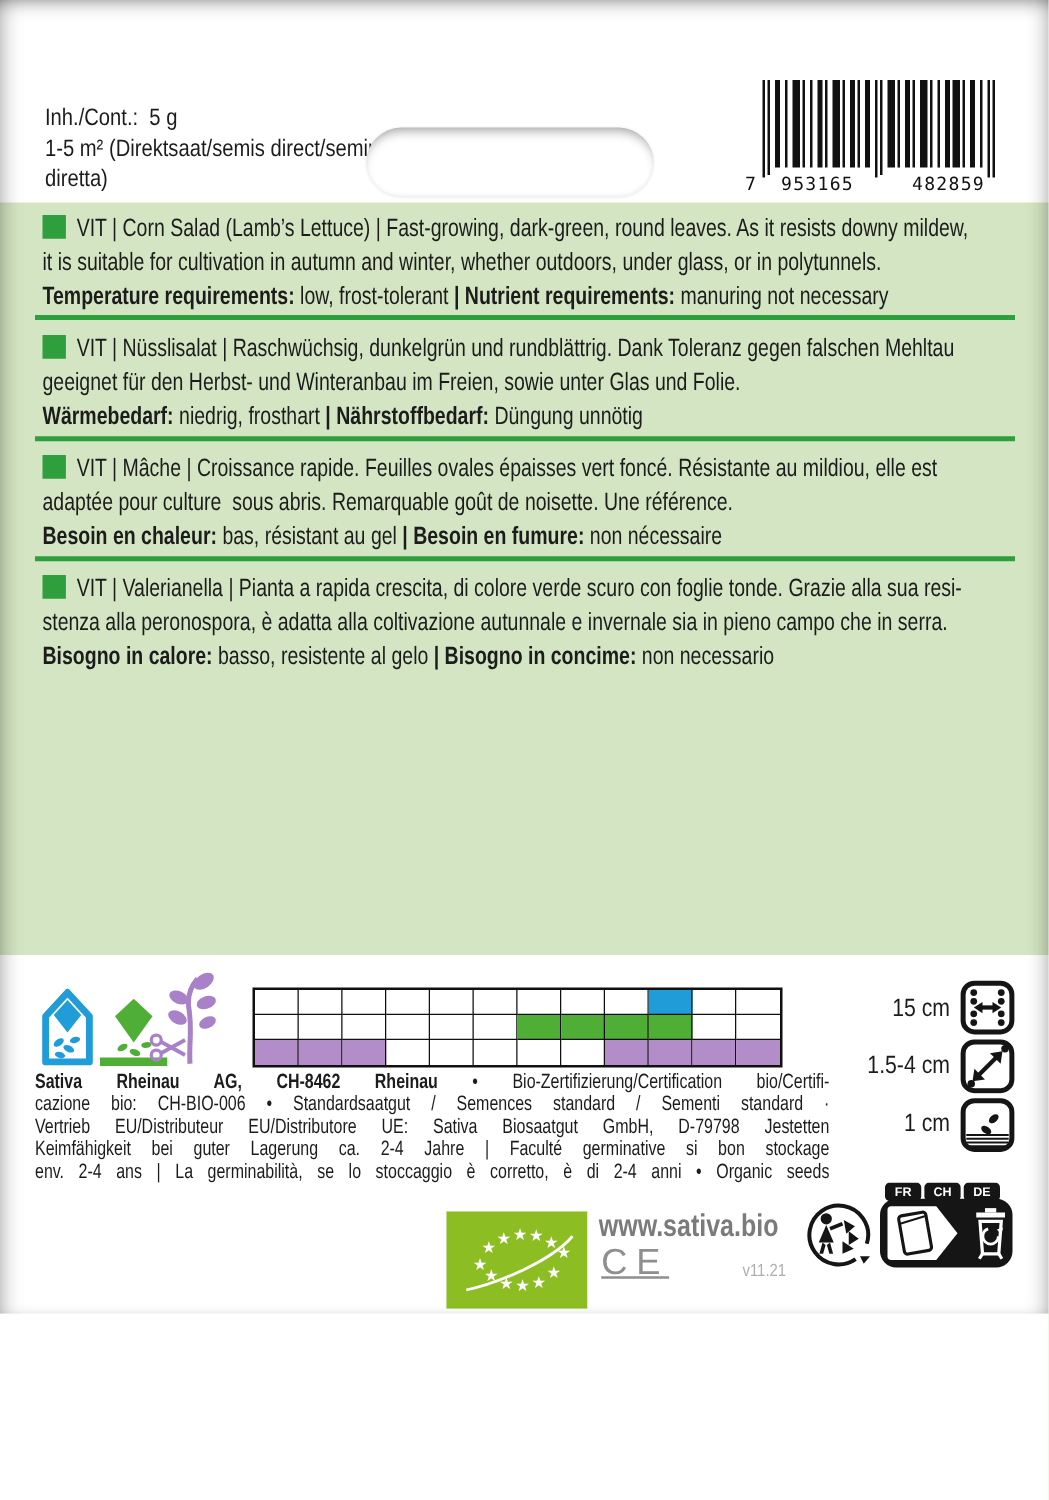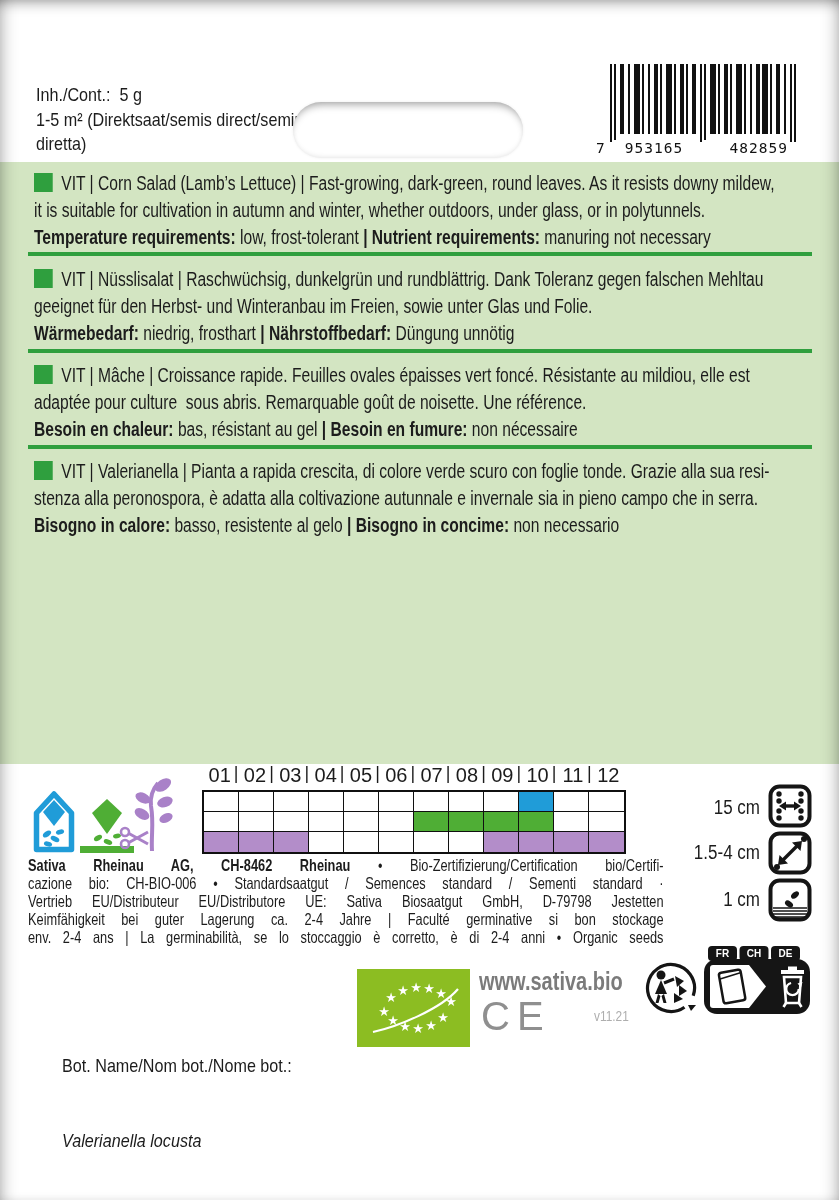--- a/index.html
+++ b/index.html
@@ -1,16 +1,16 @@
 <!DOCTYPE html>
 <html style="--background_green: #d3e5c2; --accent_green: #2f9f3e; --calendar_blue: #209cd8; --calendar_green: #4fae35; --calendar_purple: #b38dc9; --icon_purple: #a981c8; --eu_logo_green: #8cbd22;"><head>
 <meta charset="utf-8">
 <style>
   html,body{margin:0;padding:0;background:#fff;}
-  .packet{position:relative;width:839px;height:1200px;background:#fff;overflow:hidden;
+  .packet{position:relative;width:839px;height:1051px;background:#fff;overflow:hidden;
           font-family:"Liberation Sans",sans-serif;color:#1c1c1c;}
   .packet::after{content:"";position:absolute;inset:0;pointer-events:none;z-index:60;
      box-shadow:inset 14px 0 16px -12px rgba(0,0,0,.30),
                 inset -14px 0 16px -12px rgba(0,0,0,.30),
                 inset 0 12px 14px -10px rgba(0,0,0,.38),
                 inset 0 -8px 12px -10px rgba(0,0,0,.10);}
   .abs{position:absolute;}
 
   
   .content-label{left:36px;top:84px;font-size:19px;transform:scaleX(.85);transform-origin:0 0;white-space:pre;}
@@ -58,21 +58,21 @@
            transform:scaleX(.775);transform-origin:0 0;}
   .address div{text-align:justify;text-align-last:justify;}
   .address b{font-weight:700;}
 
   .botblock{left:62px;top:1003px;font-size:19px;line-height:25px;transform:scaleX(.85);transform-origin:0 0;white-space:pre;}
   .botname{font-style:italic;}
 
   .eulogo{left:357px;top:969px;}
   .website{left:479px;top:967px;font-size:25px;font-weight:700;color:#7b7b7b;
            transform:scaleX(.8);transform-origin:0 0;white-space:pre;}
-  .cemark{left:481px;top:994px;font-size:40px;color:#8f8f8f;letter-spacing:7px;white-space:pre;}
+  .cemark{left:481px;top:994px;font-size:29px;color:#8f8f8f;letter-spacing:7px;white-space:pre;text-decoration:underline;}
   .version{left:594px;top:1008px;font-size:14px;color:#aeaeae;transform:scaleX(.85);transform-origin:0 0;white-space:pre;}
   .triman{left:644px;top:960px;}
   .disposal{left:702px;top:946px;}
 </style>
 </head>
 <body>
 
 <div class="packet">
 
   <div class="abs content-label">Inh./Cont.:  5 g</div>
@@ -175,34 +175,20 @@
     </g>
     <g style="fill:var(--icon_purple,#a981c8)">
       <ellipse cx="45" cy="9" rx="9" ry="5.5" transform="rotate(-35 45 9)"></ellipse>
       <ellipse cx="25" cy="22" rx="8" ry="5" transform="rotate(25 25 22)"></ellipse>
       <ellipse cx="47" cy="26" rx="8" ry="5" transform="rotate(-20 47 26)"></ellipse>
       <ellipse cx="24" cy="38" rx="8" ry="5" transform="rotate(30 24 38)"></ellipse>
       <ellipse cx="48" cy="42" rx="7" ry="4.5" transform="rotate(-25 48 42)"></ellipse>
     </g>
   </svg>
 
-  <div class="abs cal-head" id="cal-head">
-      <div class="mcell">01</div>
-      <div class="mcell">02</div>
-      <div class="mcell">03</div>
-      <div class="mcell">04</div>
-      <div class="mcell">05</div>
-      <div class="mcell">06</div>
-      <div class="mcell">07</div>
-      <div class="mcell">08</div>
-      <div class="mcell">09</div>
-      <div class="mcell">10</div>
-      <div class="mcell">11</div>
-      <div class="mcell">12</div>
-    </div>
   <div class="abs cal-table" id="cal-table">
       <div class="ccell"></div>
       <div class="ccell"></div>
       <div class="ccell"></div>
       <div class="ccell"></div>
       <div class="ccell"></div>
       <div class="ccell"></div>
       <div class="ccell"></div>
       <div class="ccell"></div>
       <div class="ccell"></div>

